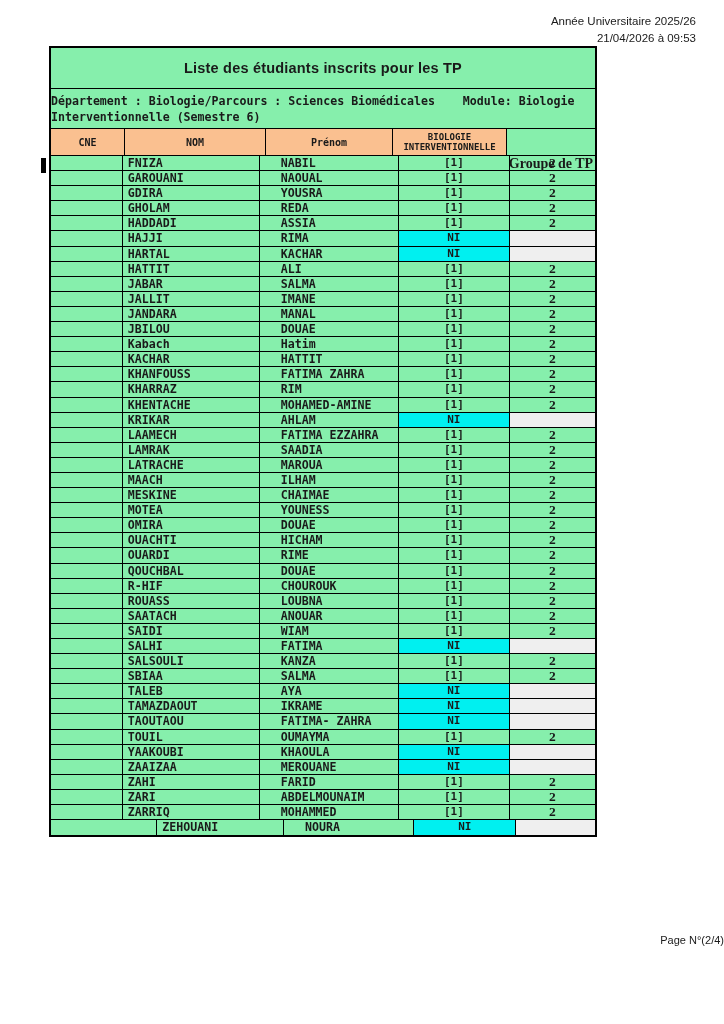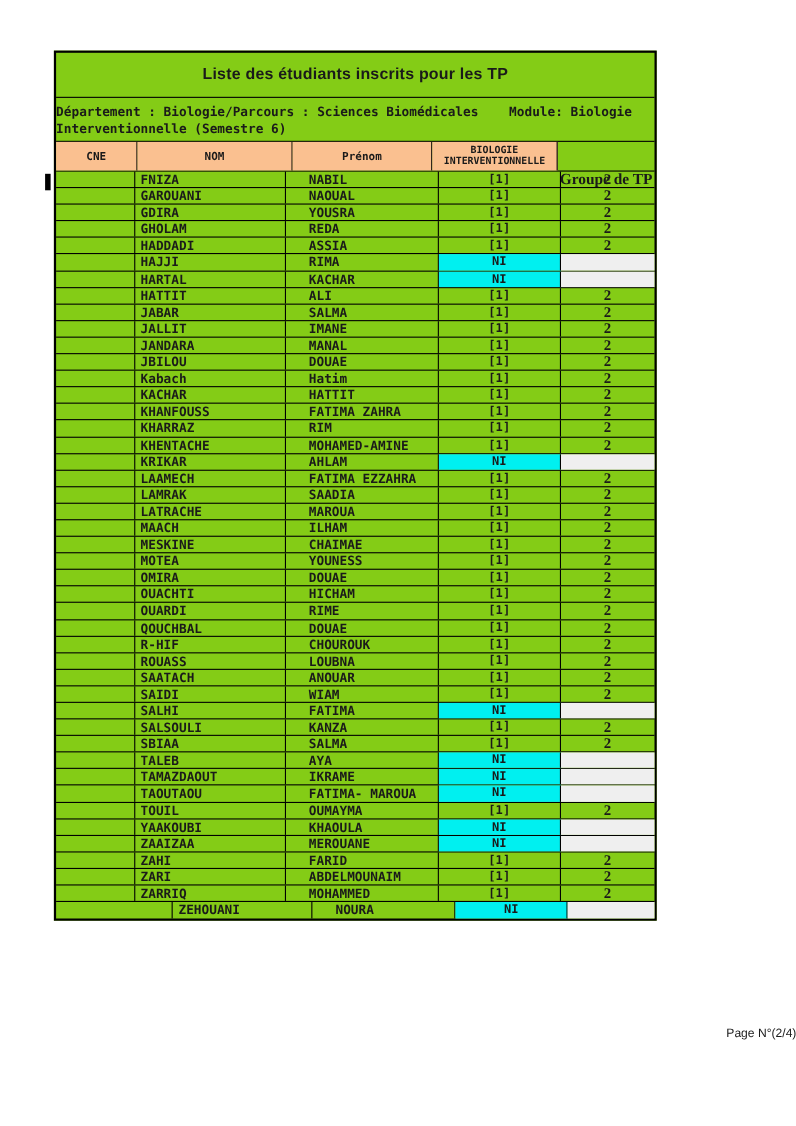--- a/index.html
+++ b/index.html
@@ -8,21 +8,21 @@
     font-family:"Liberation Sans", sans-serif;color:#1a1a1a;overflow:hidden;
   }
   .page{position:absolute;inset:0;
     --peach:#FAC090;--cyan:#00F2F2;--graycell:#EFEFEF;}
 
   
   .hdr-left{position:absolute;left:30px;top:13px;font-size:11.5px;line-height:17px;}
   .hdr-right{position:absolute;right:28px;top:13px;font-size:11.5px;line-height:17px;text-align:right;}
 
   
-  .table{position:absolute;left:49px;top:46px;width:548px;border:2px solid #000;box-sizing:border-box;background:#84cc16;}
+  .table{position:absolute;left:49px;top:46px;width:548px;border:2px solid #000;box-sizing:border-box;background:#86efac;}
   .titlebox{height:41px;border-bottom:1px solid #000;display:flex;align-items:center;justify-content:center;box-sizing:border-box;}
   .title{font-weight:bold;font-size:14.5px;letter-spacing:.2px;}
   .deptbox{height:40px;border-bottom:1px solid #000;box-sizing:border-box;text-align:left;
     font-family:"DejaVu Sans Mono", monospace;font-weight:bold;font-size:11.6px;line-height:16px;padding-top:4px;}
   .deptbox div{white-space:pre;}
 
   .thead{display:flex;height:27px;box-sizing:border-box;border-bottom:1px solid #000;}
   .th{box-sizing:border-box;border-right:1px solid #000;display:flex;flex-direction:column;align-items:center;justify-content:center;
       background:var(--peach);font-family:"DejaVu Sans Mono", monospace;font-weight:bold;font-size:10px;}
   .th.c-groupe{background:#fff;border-right:none;font-family:"Liberation Serif", serif;font-size:14px;margin-top:35px;}
@@ -50,20 +50,24 @@
 
   .scan-mark{position:absolute;left:41px;top:158px;width:5px;height:15px;background:#000;}
   .footer{position:absolute;left:0;right:0;top:934px;text-align:right;font-size:11px;}
 </style>
 </head>
 <body>
 
 <div class="page" style="--peach: #FAC090; --cyan: #00F0F0; --graycell: #EFEFEF;">
 
 
+  <div class="hdr-right">
+    <div>Année Universitaire 2025/26</div>
+    <div>21/04/2026 à 09:53</div>
+  </div>
 
   <div class="table">
 
     <div class="titlebox">
       <span class="title">Liste des étudiants inscrits pour les TP</span>
     </div>
 
     <div class="deptbox">
       <div>Département : Biologie/Parcours : Sciences Biomédicales    Module: Biologie</div>
       <div>Interventionnelle (Semestre 6)</div>
@@ -373,21 +377,21 @@
     <div class="td cne"></div>
     <div class="td nom">TAMAZDAOUT</div>
     <div class="td prenom">IKRAME</div>
     <div class="td bio ni">NI</div>
     <div class="td groupe empty"></div>
   </div>
 
   <div class="tr">
     <div class="td cne"></div>
     <div class="td nom">TAOUTAOU</div>
-    <div class="td prenom">FATIMA- MAROUA</div>
+    <div class="td prenom">FATIMA- ZAHRA</div>
     <div class="td bio ni">NI</div>
     <div class="td groupe empty"></div>
   </div>
 
   <div class="tr">
     <div class="td cne"></div>
     <div class="td nom">TOUIL</div>
     <div class="td prenom">OUMAYMA</div>
     <div class="td bio">[1]</div>
     <div class="td groupe">2</div>

